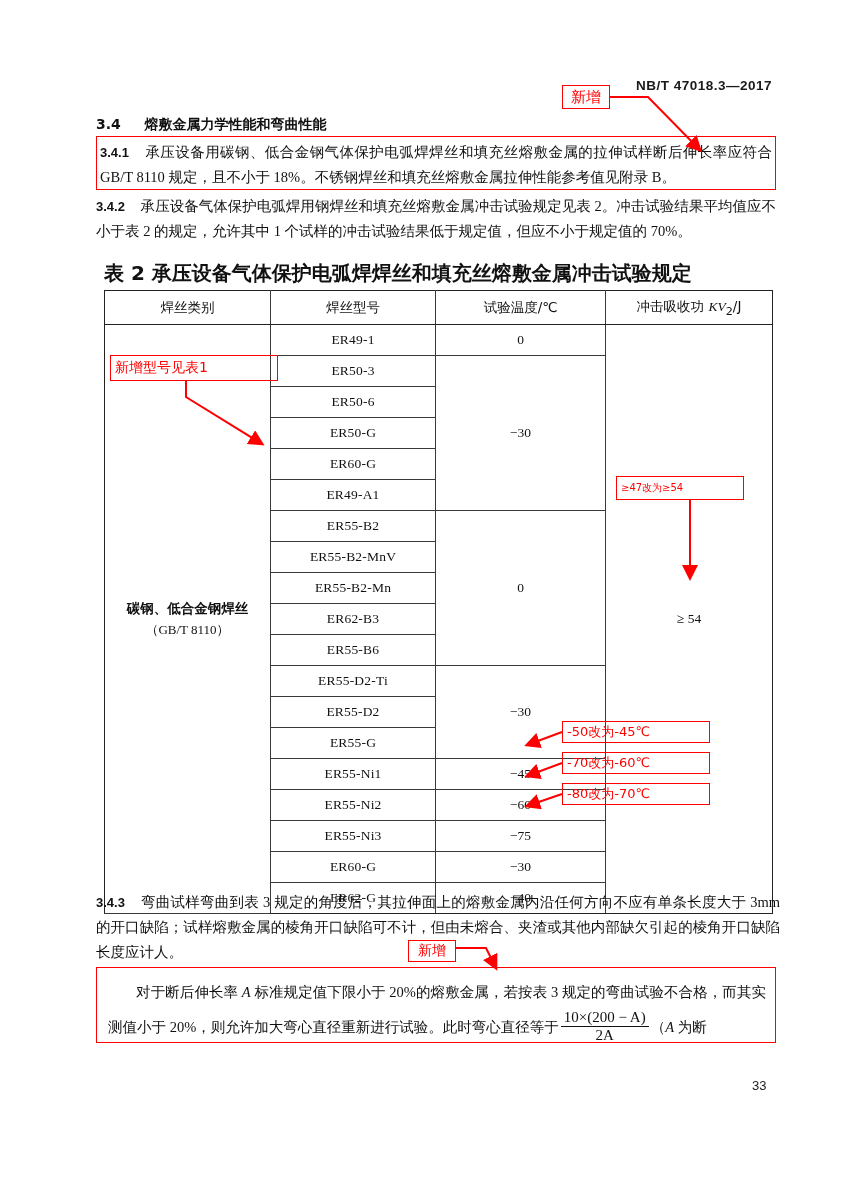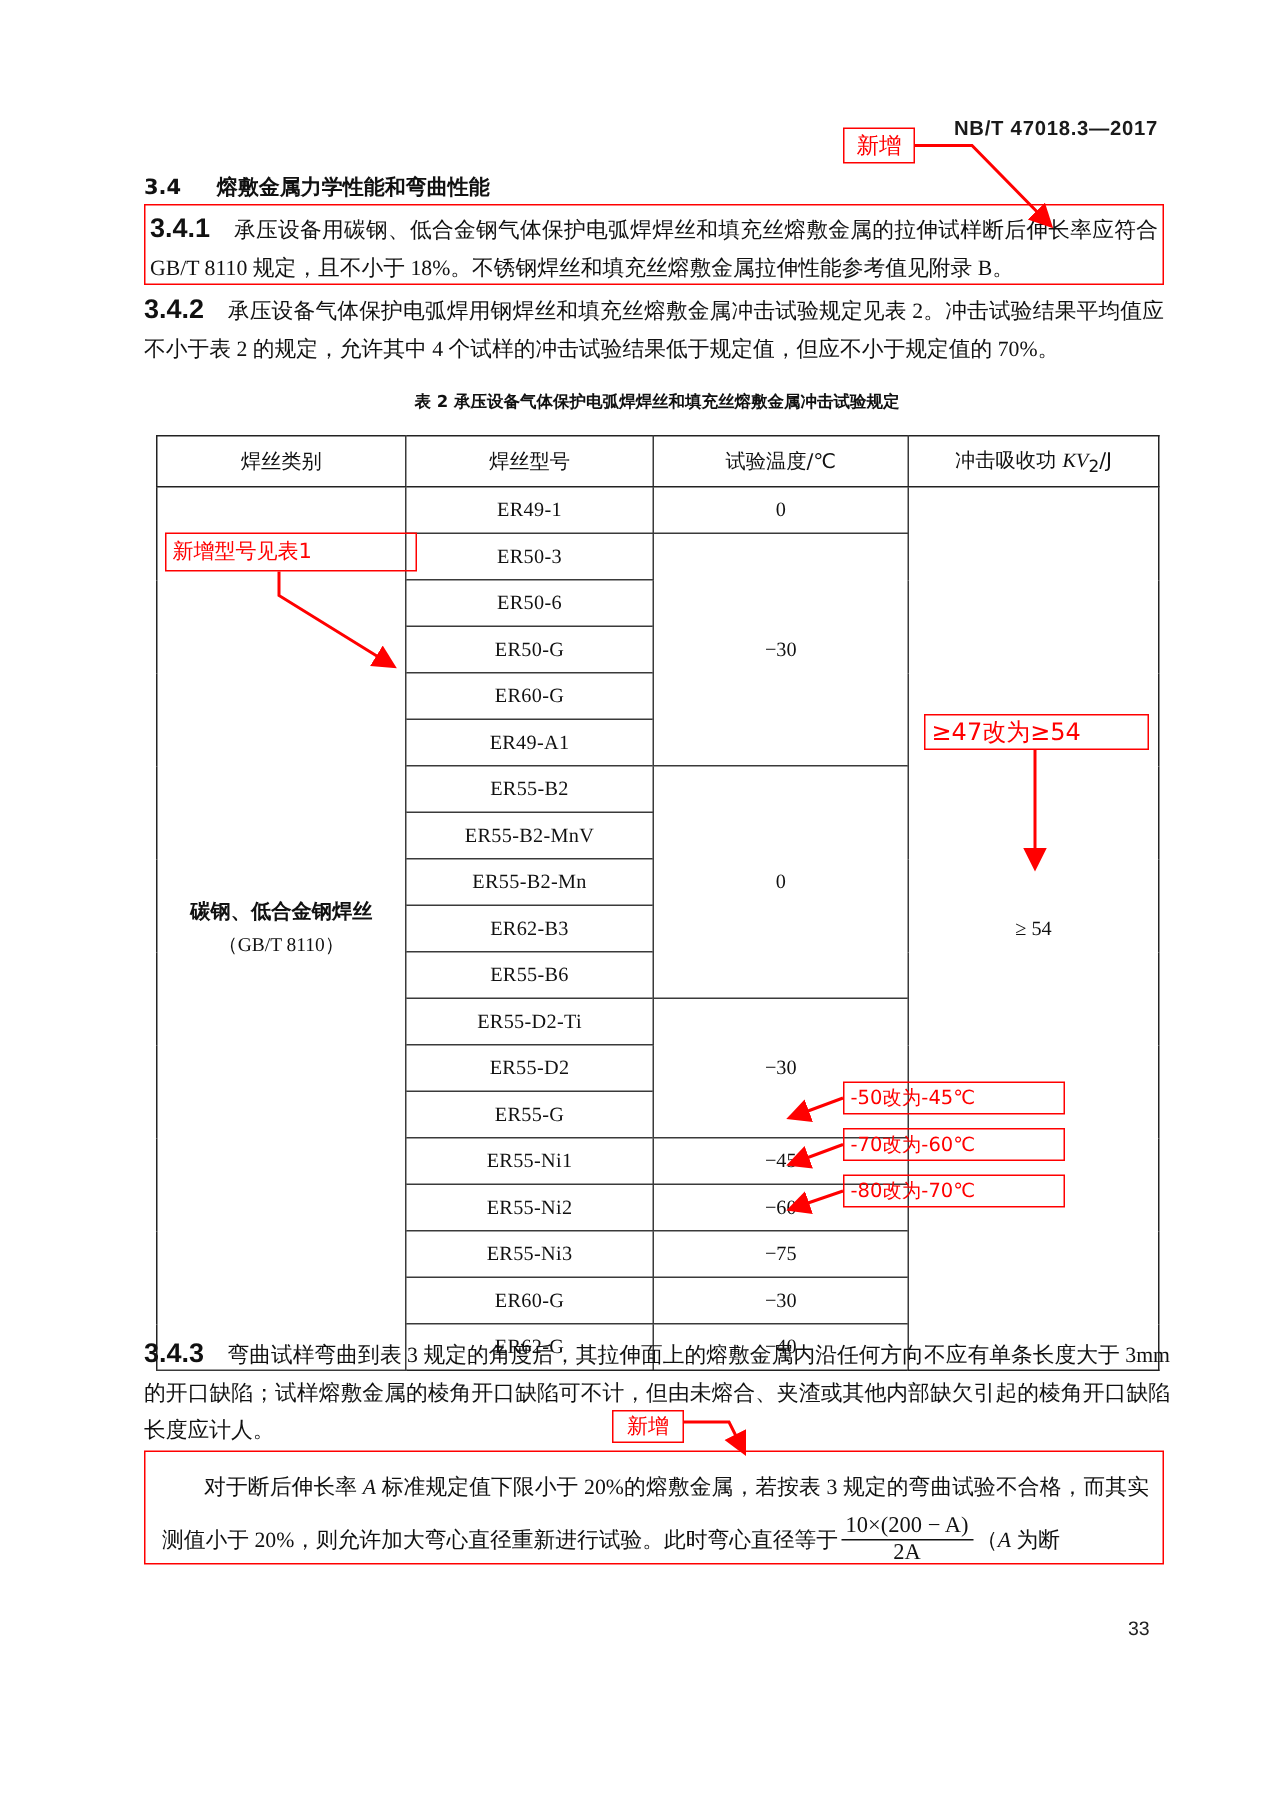--- a/index.html
+++ b/index.html
@@ -24,26 +24,26 @@
   .sec-head{
     position:absolute;
     font-family:"DejaVu Sans","Liberation Sans",sans-serif;
     font-weight:700;font-size:14px;color:#111;
   }
   .para{
     position:absolute;
     font-size:14.5px;line-height:25px;color:#111;
     text-align:justify;
   }
-  .para .num{font-family:"Liberation Sans","DejaVu Sans",sans-serif;font-weight:700;font-size:18px;}
+  .para .num{font-family:"Liberation Sans","DejaVu Sans",sans-serif;font-weight:700;font-size:13px;}
 
   
   .tbl-caption{
     position:absolute;left:104px;top:260px;width:668px;
-    text-align:center;font-weight:700;font-size:11px;
+    font-weight:700;font-size:20px;
     font-family:"DejaVu Sans","Liberation Sans",sans-serif;
   }
   table.t2{
     position:absolute;left:104px;top:290px;width:668px;
     border-collapse:collapse;table-layout:fixed;
   }
   table.t2 td,table.t2 th{
     border:1px solid #3a3a3a;
     text-align:center;vertical-align:middle;
     font-size:13.5px;font-weight:400;
@@ -103,21 +103,21 @@
   </div>
 
   <div class="para" style="left:100px;top:140px;width:672px;">
     <span class="num">3.4.1</span>
     <span style="display:inline-block;width:12px"></span><span>承压设备用碳钢、低合金钢气体保护电弧焊焊丝和填充丝熔敷金属的拉伸试样断后伸长率应符合 GB/T 8110 规定，且不小于 18%。不锈钢焊丝和填充丝熔敷金属拉伸性能参考值见附录 B。</span>
   </div>
   <div class="hl-box" style="left:96px;top:136px;width:680px;height:54px;"></div>
 
   <div class="para" style="left:96px;top:194px;width:680px;">
     <span class="num">3.4.2</span>
-    <span style="display:inline-block;width:12px"></span><span>承压设备气体保护电弧焊用钢焊丝和填充丝熔敷金属冲击试验规定见表 2。冲击试验结果平均值应不小于表 2 的规定，允许其中 4 个试样的冲击试验结果低于规定值，但应不小于规定值的 70%。</span>
+    <span style="display:inline-block;width:12px"></span><span>承压设备气体保护电弧焊用钢焊丝和填充丝熔敷金属冲击试验规定见表 2。冲击试验结果平均值应不小于表 2 的规定，允许其中 1 个试样的冲击试验结果低于规定值，但应不小于规定值的 70%。</span>
   </div>
 
   <div class="tbl-caption">表 2    承压设备气体保护电弧焊焊丝和填充丝熔敷金属冲击试验规定</div>
 
   <table class="t2">
     <colgroup>
       <col style="width:166px">
         <col style="width:165px">
         <col style="width:170px">
         <col style="width:167px">
@@ -202,21 +202,21 @@
         </tr>
         <tr>
           <td class="model outer-b">ER62-G</td>
           <td rowspan="1" class="outer-b">−40</td>
         </tr>
       </tbody>
   </table>
 
   <div class="ann-box" style="left:110px;top:355px;width:168px;height:26px;font-size:14px;">新增型号见表1</div>
 
-  <div class="ann-box" style="left:616px;top:476px;width:150px;height:24px;font-size:16px;">≥47改为≥54</div>
+  <div class="ann-box" style="left:616px;top:476px;width:128px;height:24px;font-size:10px;">≥47改为≥54</div>
 
   <div class="ann-box" style="left:562px;top:721px;width:148px;height:22px;">-50改为-45℃</div>
   <div class="ann-box" style="left:562px;top:752px;width:148px;height:22px;">-70改为-60℃</div>
   <div class="ann-box" style="left:562px;top:783px;width:148px;height:22px;">-80改为-70℃</div>
 
   <div class="ann-box" style="left:562px;top:85px;width:48px;height:24px;font-size:15px;justify-content:center;">新增</div>
 
   <div class="ann-box" style="left:408px;top:940px;width:48px;height:22px;font-size:14px;justify-content:center;">新增</div>
 
   <div class="para" style="left:96px;top:890px;width:684px;">

